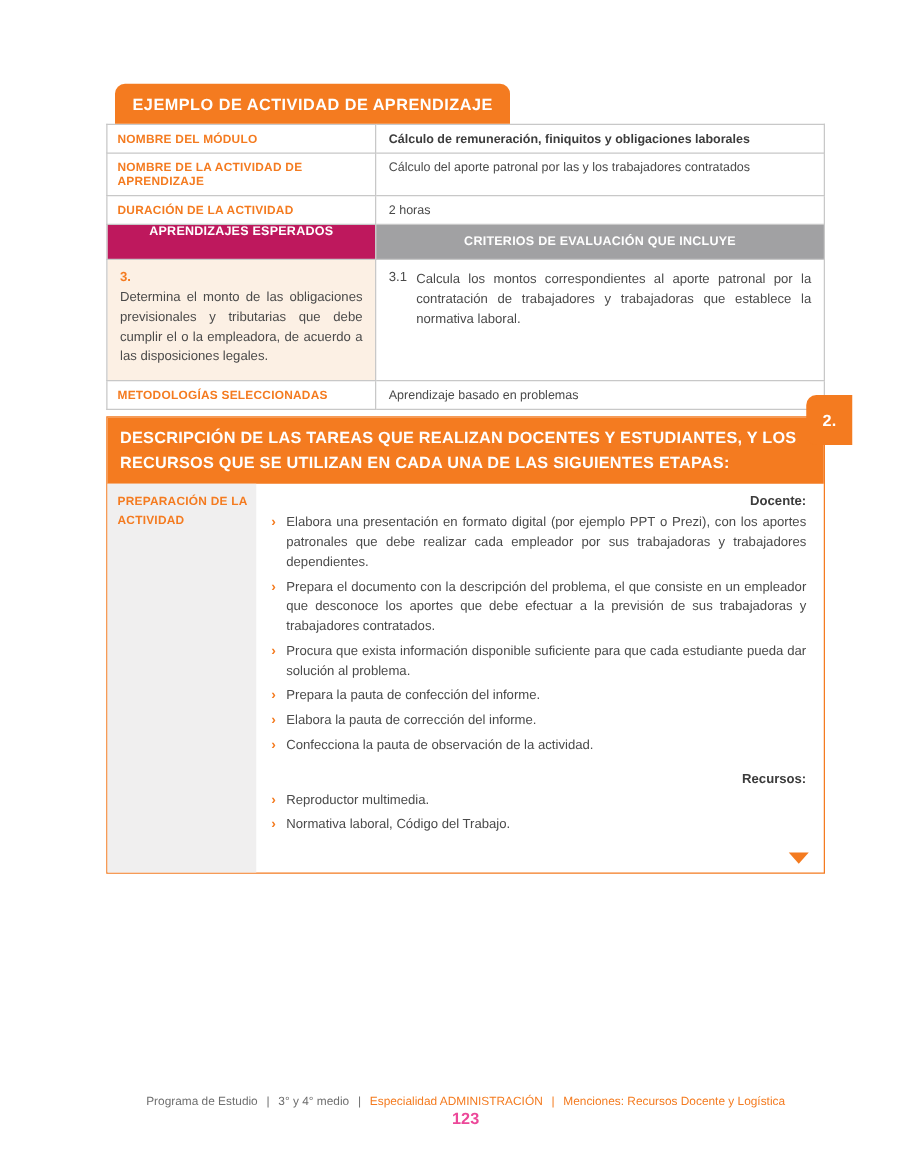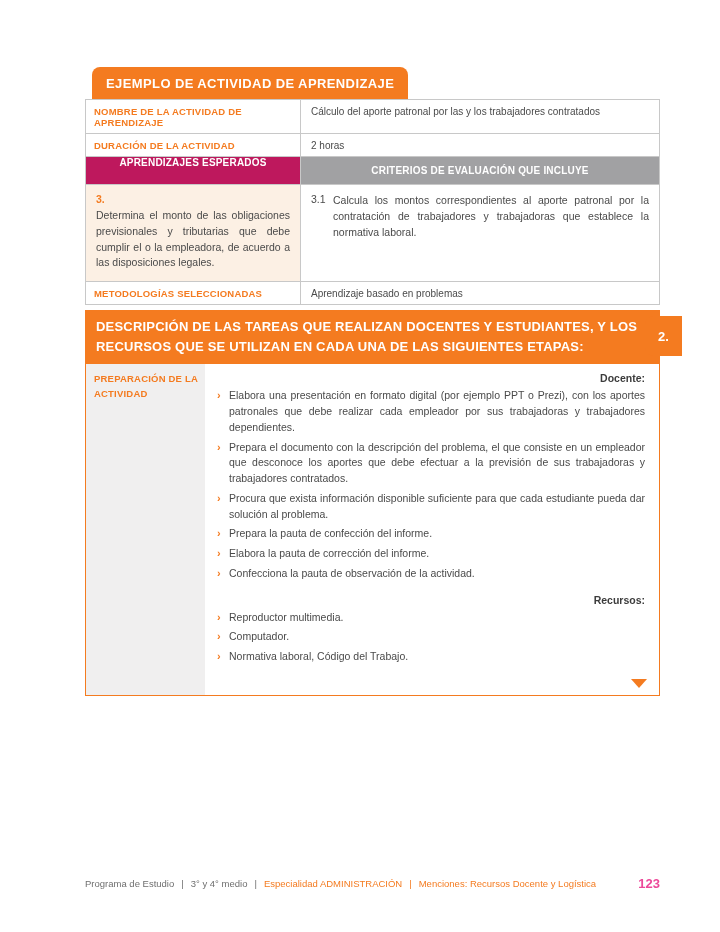--- a/index.html
+++ b/index.html
@@ -54,41 +54,45 @@
     border-left:8px solid transparent;border-right:8px solid transparent;
     border-top:9px solid #F47B20;}
 
   
   .side-tab{position:absolute;right:0;top:316px;width:37px;height:40px;
     background:#F47B20;border-radius:8px 0 0 8px;display:flex;align-items:center;
     justify-content:center;color:#ffffff;font-size:13px;font-weight:bold;}
 
   
   .footer{position:absolute;left:85px;top:876px;width:575px;display:flex;
-    align-items:center;justify-content:space-between;}
+    align-items:center;flex-direction:column;}
   .footer-left{display:flex;align-items:center;gap:7px;font-size:9.5px;}
   .f-gray{color:#6F6F6F;}
   .f-orange{color:#F47B20;}
   .page-num{color:#ec4899;font-size:13px;font-weight:bold;}
 </style>
 </head>
 <body>
 
 <div class="page">
 
   <div class="doc-area">
 
     <div class="title-tab">EJEMPLO DE ACTIVIDAD DE APRENDIZAJE</div>
 
     <table class="info-table">
       <colgroup>
           <col class="col-label">
           <col>
         </colgroup>
       <tbody>
+        <tr>
+          <td class="lbl-cell">NOMBRE DEL MÓDULO</td>
+          <td class="val-cell val-bold">Cálculo de remuneración, finiquitos y obligaciones laborales</td>
+        </tr>
         <tr>
           <td class="lbl-cell">NOMBRE DE LA ACTIVIDAD DE APRENDIZAJE</td>
           <td class="val-cell">Cálculo del aporte patronal por las y los trabajadores contratados</td>
         </tr>
         <tr>
           <td class="lbl-cell">DURACIÓN DE LA ACTIVIDAD</td>
           <td class="val-cell">2 horas</td>
         </tr>
         <tr>
           <td class="hdr-left">APRENDIZAJES ESPERADOS</td>
@@ -146,24 +150,20 @@
               </li>
           </ul>
           <p class="group-heading recursos-heading">Recursos:</p>
           <ul class="bullets">
             <li>
                 <span class="bmark"></span>
                 <span class="btext">Reproductor multimedia.</span>
               </li>
             <li>
                 <span class="bmark"></span>
-                <span class="btext">Computador.</span>
-              </li>
-            <li>
-                <span class="bmark"></span>
                 <span class="btext">Normativa laboral, Código del Trabajo.</span>
               </li>
           </ul>
         </div>
       </div>
       <div class="cont-arrow"></div>
     </div>
 
   </div>
 

